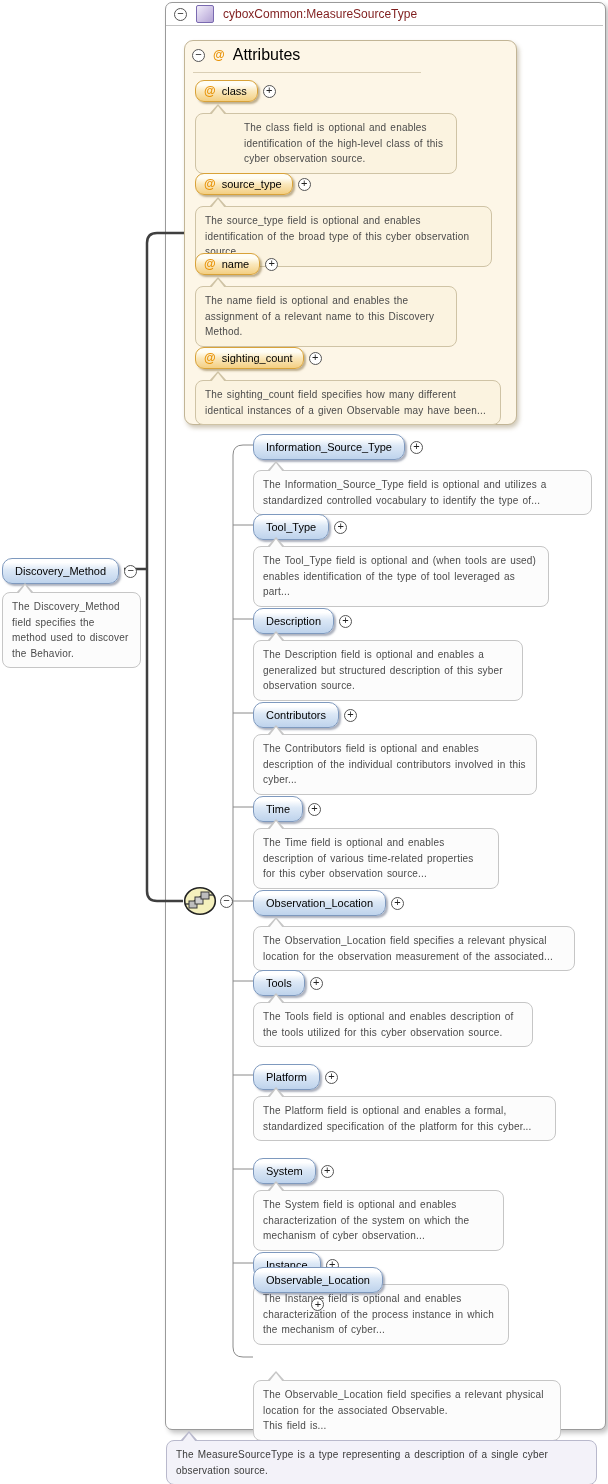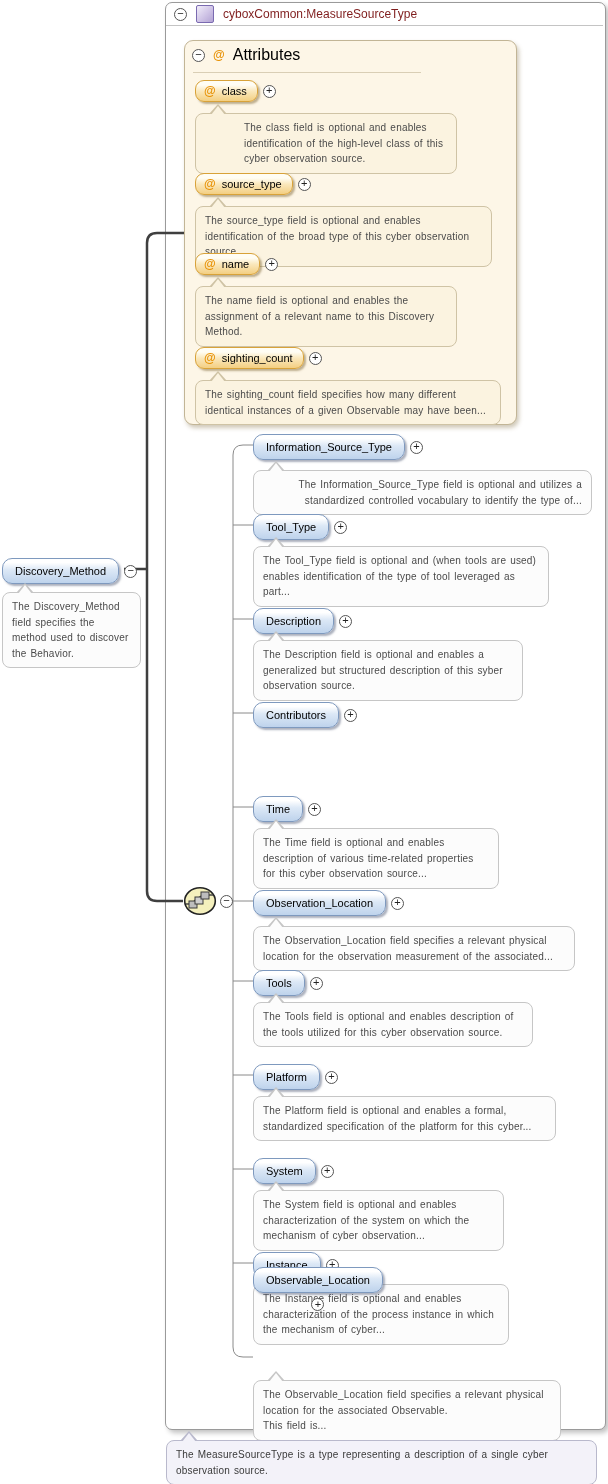--- a/index.html
+++ b/index.html
@@ -62,21 +62,21 @@
   .note.lavender{background:#f3f2f9;border-color:#b9b9cc;color:#3a3a3a;}
   .note.lavender::before{border-bottom-color:#b9b9cc;}
   .note.lavender::after{border-bottom-color:#f3f2f9;}
 
   
   #attr-0-row{left:195px;top:80px;}   #attr-0-note{left:195px;top:113px;width:262px;padding-left:48px;}
   #attr-1-row{left:195px;top:173px;}  #attr-1-note{left:195px;top:206px;width:297px;}
   #attr-2-row{left:195px;top:253px;}  #attr-2-note{left:195px;top:286px;width:262px;}
   #attr-3-row{left:195px;top:347px;}  #attr-3-note{left:195px;top:380px;width:306px;}
 
-  #el-0-row{left:253px;top:434px;}  #el-0-note{left:253px;top:470px;width:339px;text-align:right;}
+  #el-0-row{left:253px;top:434px;}  #el-0-note{left:253px;top:470px;width:339px;}
   #el-1-row{left:253px;top:514px;}  #el-1-note{left:253px;top:546px;width:296px;}
   #el-2-row{left:253px;top:608px;}  #el-2-note{left:253px;top:640px;width:270px;}
   #el-3-row{left:253px;top:702px;}  #el-3-note{left:253px;top:734px;width:284px;}
   #el-4-row{left:253px;top:796px;}  #el-4-note{left:253px;top:828px;width:246px;}
   #el-5-row{left:253px;top:890px;}  #el-5-note{left:253px;top:926px;width:322px;}
   #el-6-row{left:253px;top:970px;}  #el-6-note{left:253px;top:1002px;width:280px;}
   #el-7-row{left:253px;top:1064px;} #el-7-note{left:253px;top:1096px;width:303px;}
   #el-8-row{left:253px;top:1158px;} #el-8-note{left:253px;top:1190px;width:251px;}
   #el-9-row{left:253px;top:1252px;} #el-9-note{left:253px;top:1284px;width:256px;}
   #el-10-row{left:253px;top:1267px;flex-direction:column;} #el-10-note{left:253px;top:1380px;width:308px;}
@@ -191,20 +191,21 @@
     <div class="circle">+</div>
   </div>
   <div class="note" id="el-2-note">The Description field is optional and enables a generalized but structured description of this syber observation source.</div>
 
   <div class="row" id="el-3-row">
     <div class="pill el-pill">
       <span>Contributors</span>
     </div>
     <div class="circle">+</div>
   </div>
+  <div class="note" id="el-3-note">The Contributors field is optional and enables description of the individual contributors involved in this cyber...</div>
 
   <div class="row" id="el-4-row">
     <div class="pill el-pill">
       <span>Time</span>
     </div>
     <div class="circle">+</div>
   </div>
   <div class="note" id="el-4-note">The Time field is optional and enables description of various time-related properties for this cyber observation source...</div>
 
   <div class="row" id="el-5-row">

